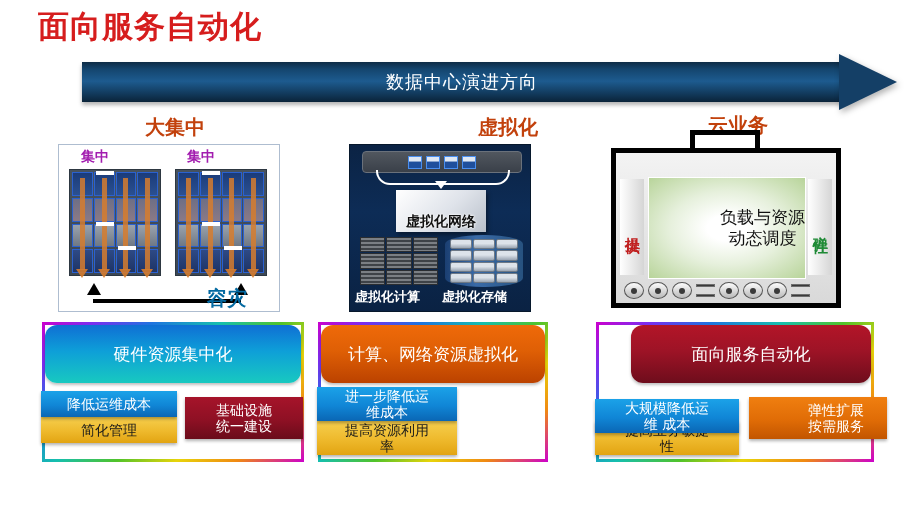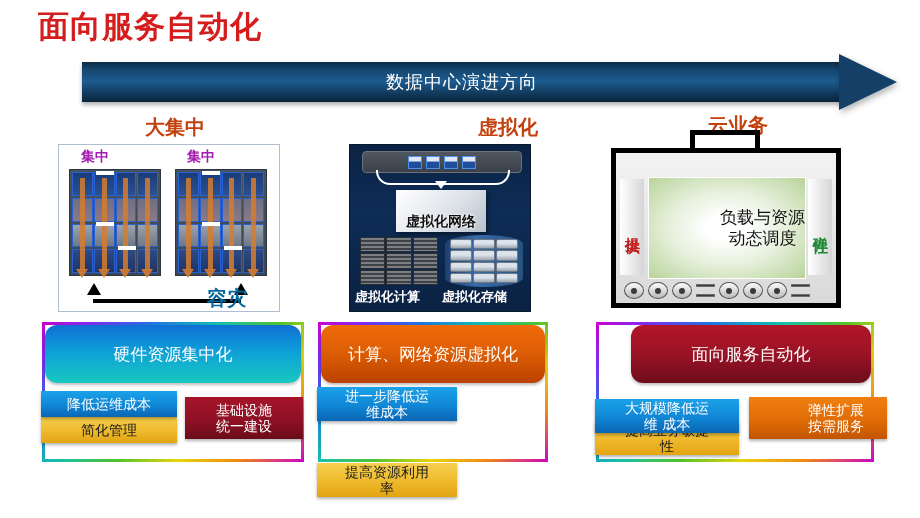--- a/index.html
+++ b/index.html
@@ -342,21 +342,21 @@
     font-family: "DejaVu Sans", "Liberation Sans", sans-serif;
     white-space: pre-line; padding: 0 3px; box-sizing: border-box;
   }
 
   
   #card-0 .tag-blue   { top: 66px; width: 136px; height: 26px; z-index: 3; }
   #card-0 .tag-yellow { top: 92px; width: 136px; height: 26px; z-index: 2; }
   #card-0 .tag-right  { left: 140px; top: 72px; width: 118px; height: 42px; z-index: 4; }
 
   #card-1 .tag-blue   { top: 62px; width: 140px; height: 34px; z-index: 3; }
-  #card-1 .tag-yellow { top: 96px; width: 140px; height: 34px; z-index: 2; margin-top: 42px; }
+  #card-1 .tag-yellow { top: 96px; width: 140px; height: 34px; z-index: 2; }
   #card-1 .tag-right  { left: 146px; top: 72px; width: 100px; height: 42px; z-index: 4; }
 
   #card-2 .tag-blue   { top: 62px; width: 144px; height: 34px; z-index: 3; margin-top: 12px; }
   #card-2 .tag-yellow { top: 96px; width: 144px; height: 34px; z-index: 2; }
   #card-2 .tag-right  { left: 150px; top: 72px; width: 102px; height: 42px; z-index: 4; }
 </style>
 </head>
 <body>
 
 <div id="slide-title">面向服务自动化</div>

